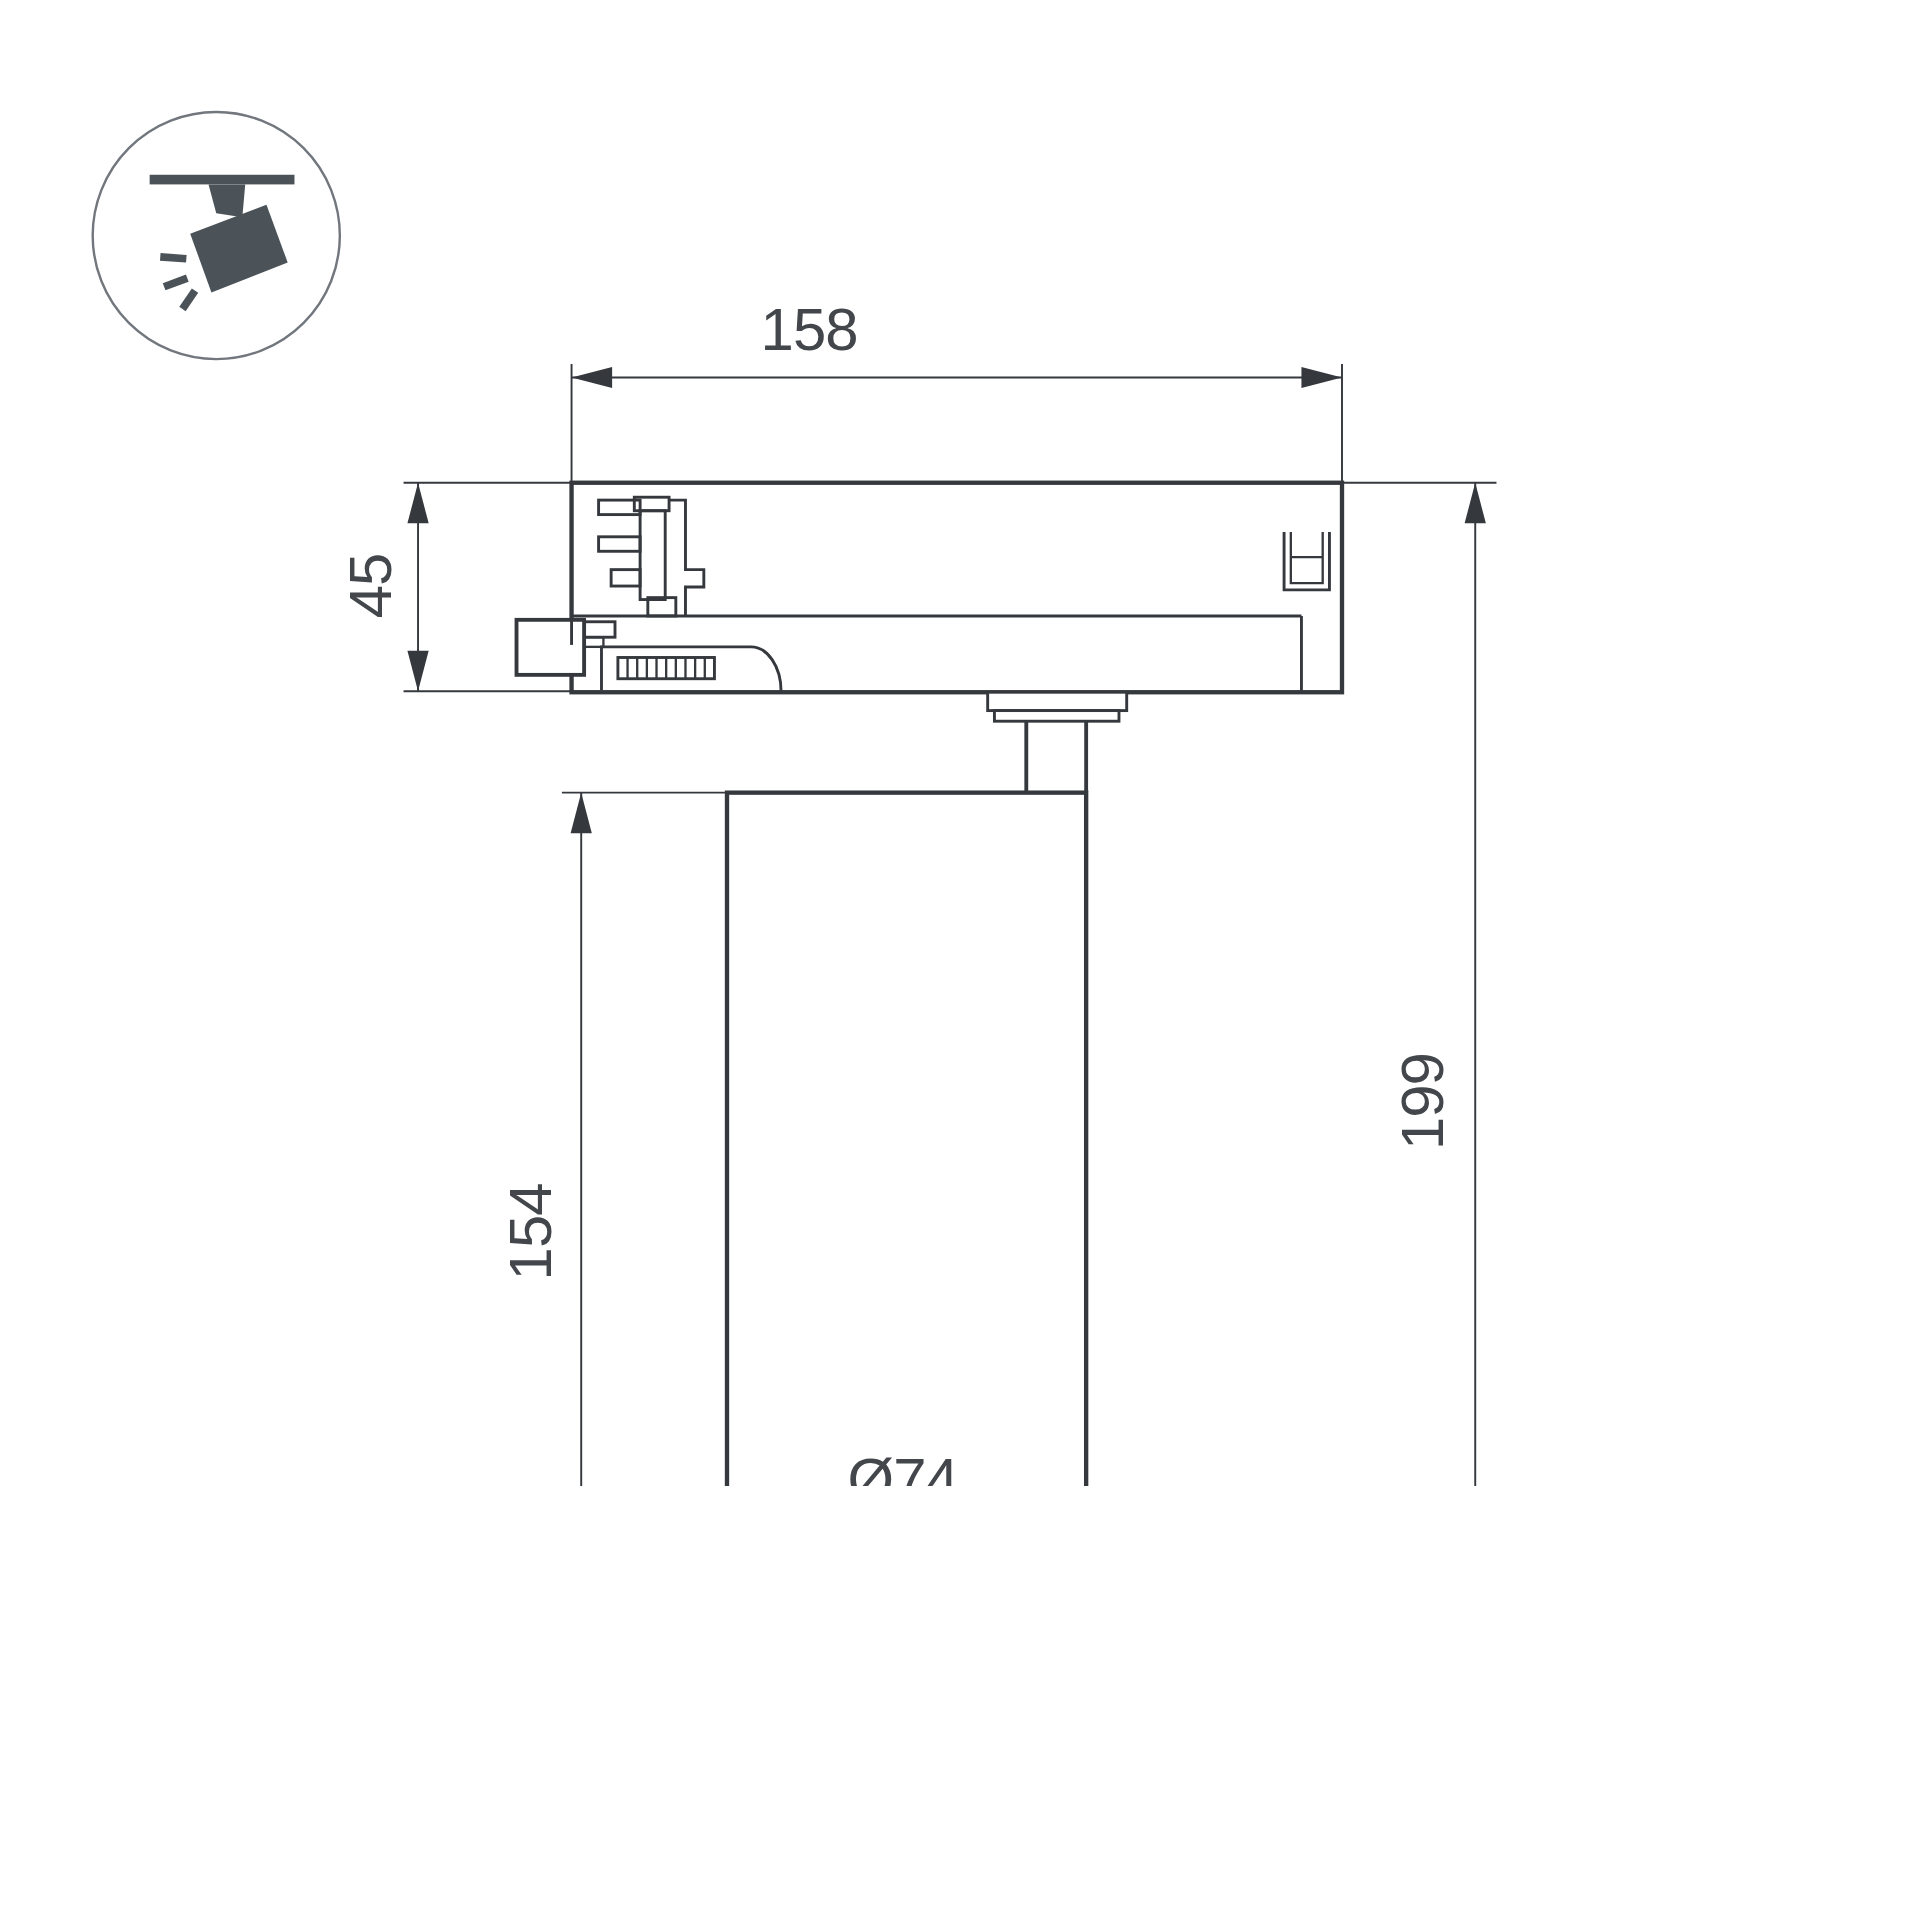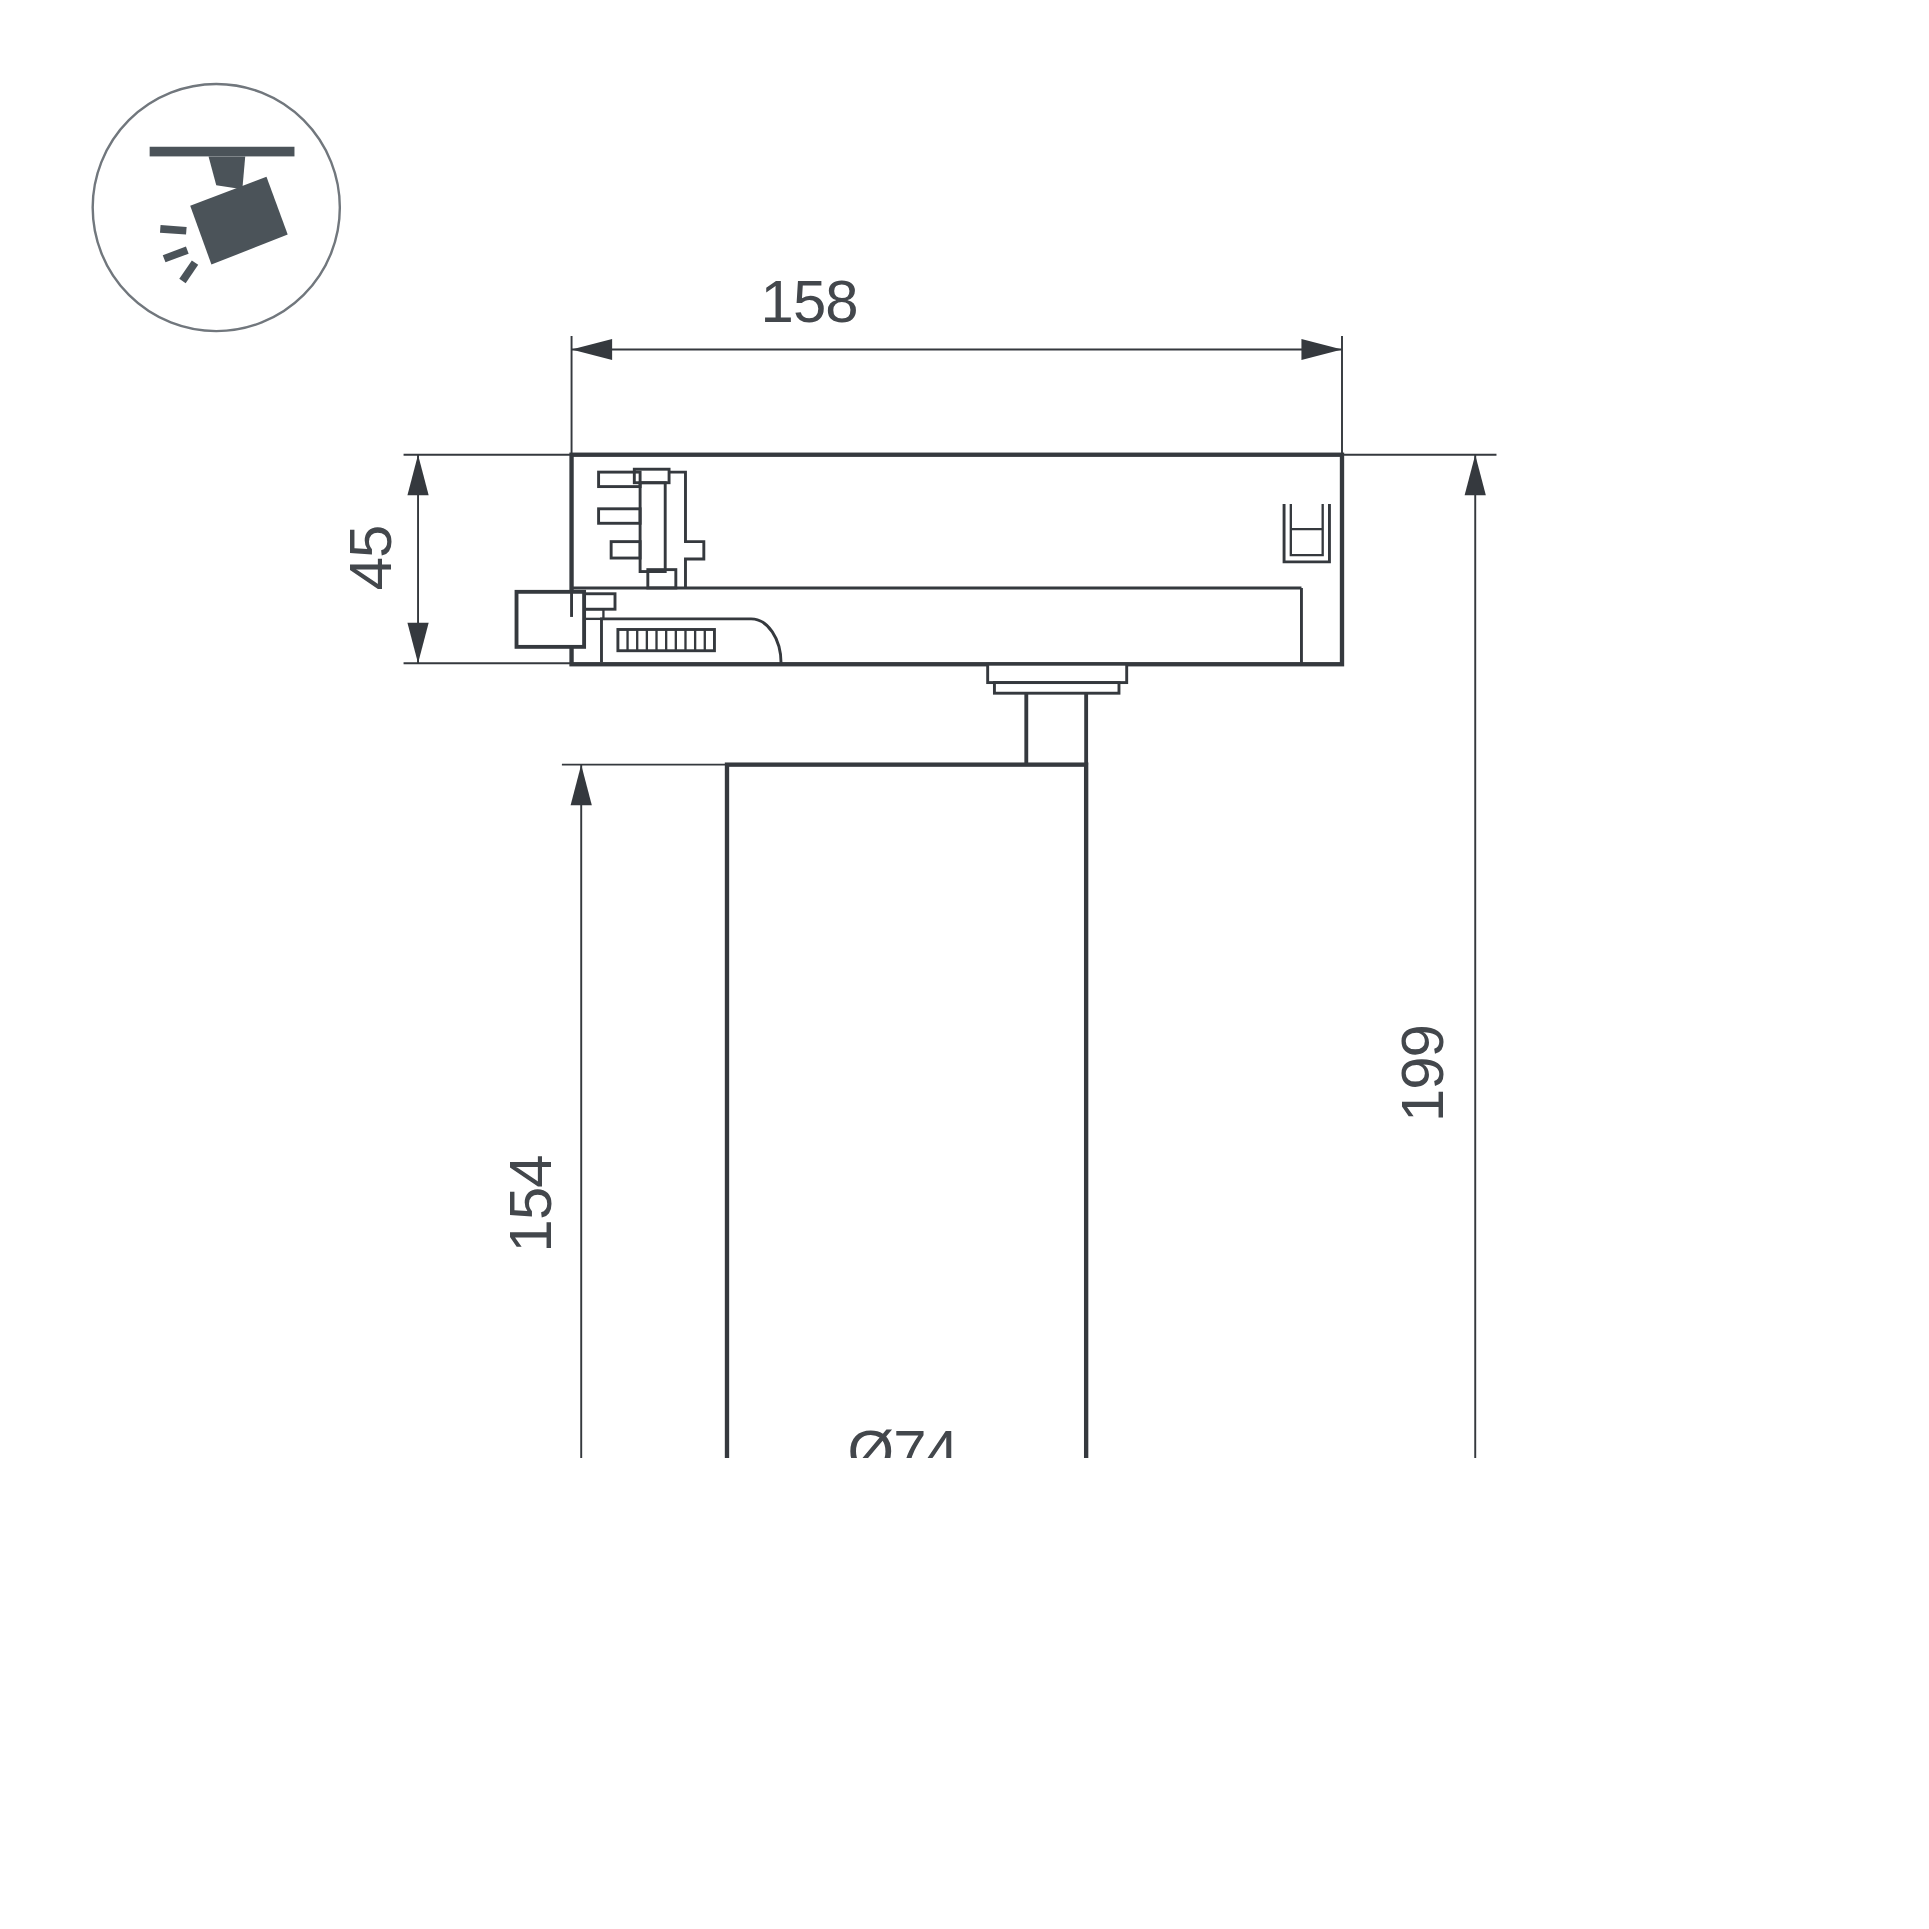--- a/index.html
+++ b/index.html
@@ -8,21 +8,21 @@
     --text-color:#43474c;
     --icon-color:#4b5359;
     --icon-ring-color:#71777d;
   }
   html,body{margin:0;padding:0;}
   body{
     width:1929px;height:1929px;
     background:var(--background);
     font-family:"Liberation Sans",sans-serif;
   }
-  .page{position:relative;width:1929px;height:1458px;overflow:hidden;}
+  .page{position:relative;width:1929px;height:1458px;overflow:hidden;margin-top:28px;}
   svg{position:absolute;left:0;top:0;}
   
   .ln{stroke:var(--line-color);fill:none;stroke-linejoin:miter;stroke-linecap:butt;}
   .thin{stroke-width:2;}
   .s2{stroke-width:2.4;}
   .s3{stroke-width:3;}
   .s4{stroke-width:4;}
   .s45{stroke-width:4.5;}
   .wfill{fill:#ffffff;}
   .ar{fill:var(--line-color);stroke:none;}

